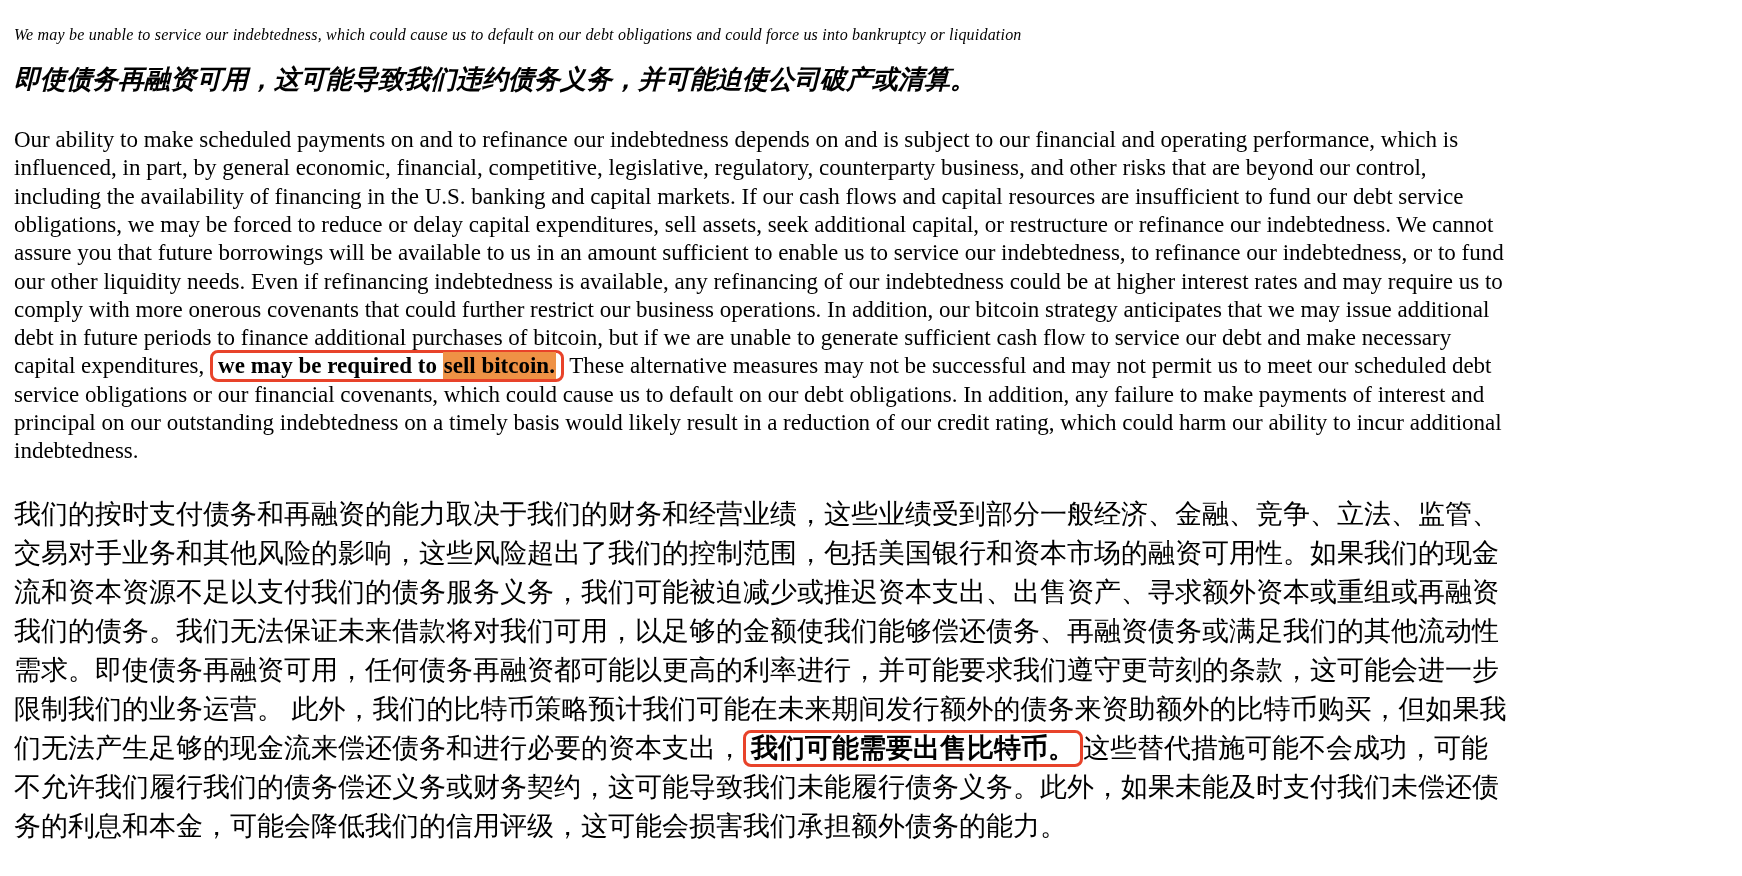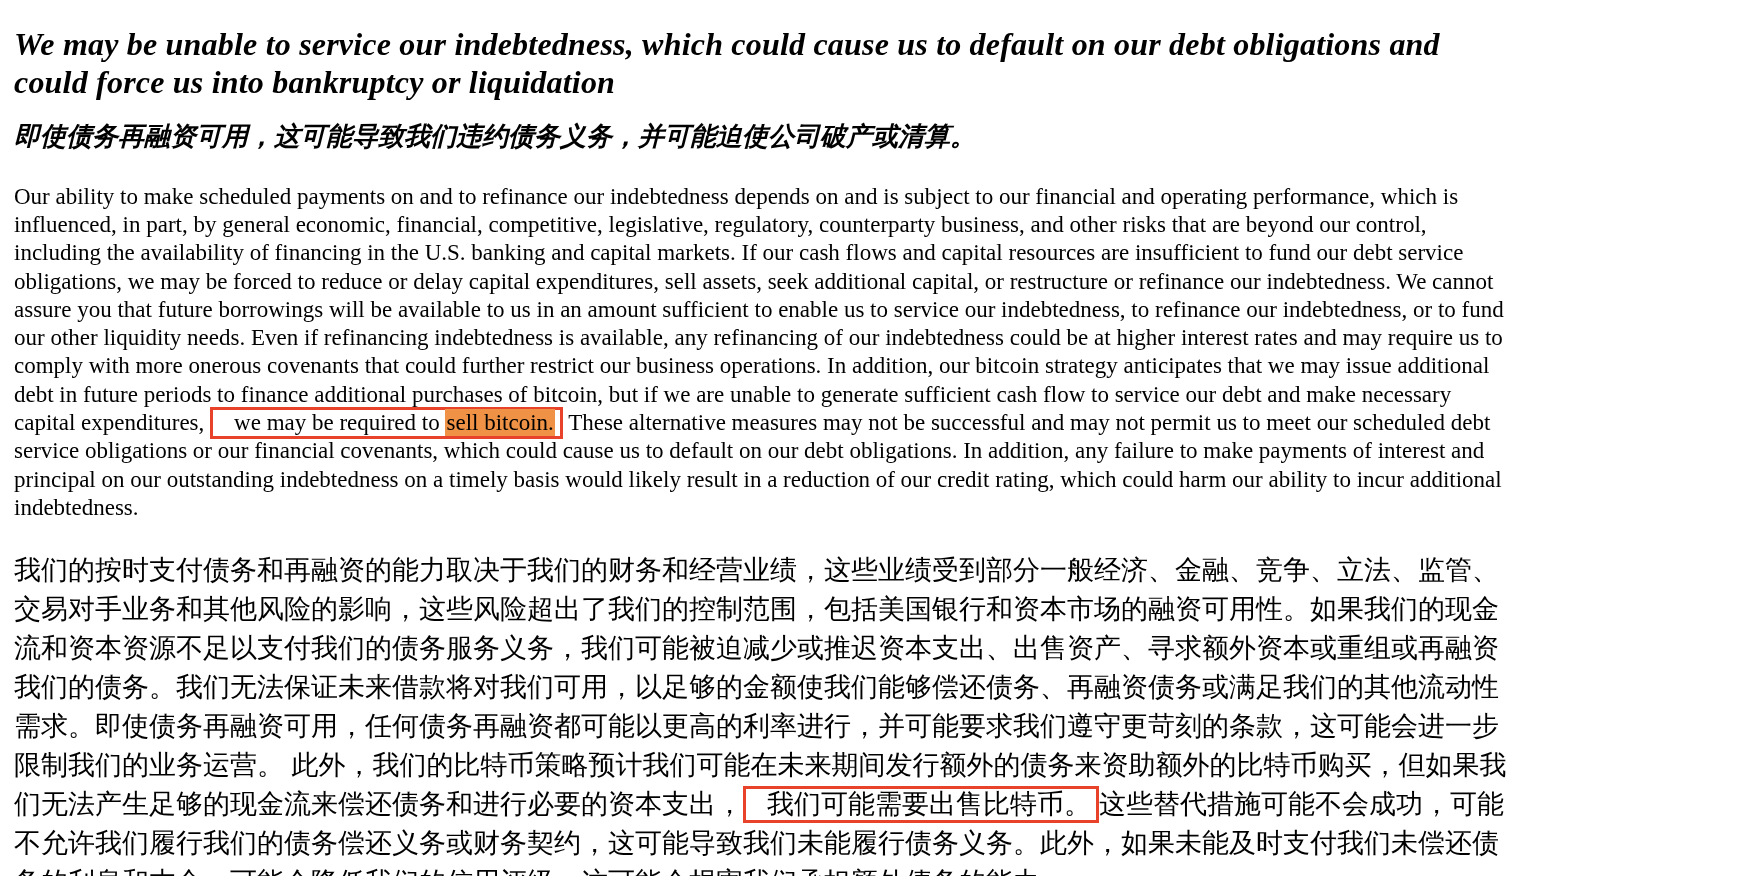--- a/index.html
+++ b/index.html
@@ -13,23 +13,23 @@
     width: 1742px;
     min-height: 876px;
     padding: 26px 14px 20px 14px;
     background: #ffffff;
   }
   .content {
     width: 1498px;
   }
   .heading-en {
     font-family: "Liberation Serif", "DejaVu Serif", serif;
-    font-weight: bold;
+    font-weight: normal;
     font-style: italic;
-    font-size: 32px;
+    font-size: 16px;
     line-height: 1.18;
     letter-spacing: 0.2px;
   }
   .heading-zh {
     font-family: "Liberation Sans", "DejaVu Sans", sans-serif;
     font-weight: bold;
     font-style: italic;
     font-size: 26px;
     line-height: 1.2;
     margin-top: 19px;
@@ -41,24 +41,25 @@
     font-family: "Liberation Serif", "DejaVu Serif", serif;
   }
   .para-zh {
     margin-top: 29px;
     font-family: "Liberation Sans", "DejaVu Sans", sans-serif;
     font-size: 27px;
     line-height: 39px;
   }
   .redbox {
     border: 3px solid #e8432a;
-    border-radius: 0;
-    padding: 0px 5px 1px 21px;
+    border-radius: 8px;
+    padding: 0px 5px 1px 5px;
     -webkit-box-decoration-break: clone;
     box-decoration-break: clone;
+    font-weight: bold;
   }
   .hl {
     background: #ef9245;
     padding: 1px 1px;
   }
 </style>
 </head>
 <body style="color: rgb(0, 0, 0); background: rgb(255, 255, 255);">
 
 <div class="page">

